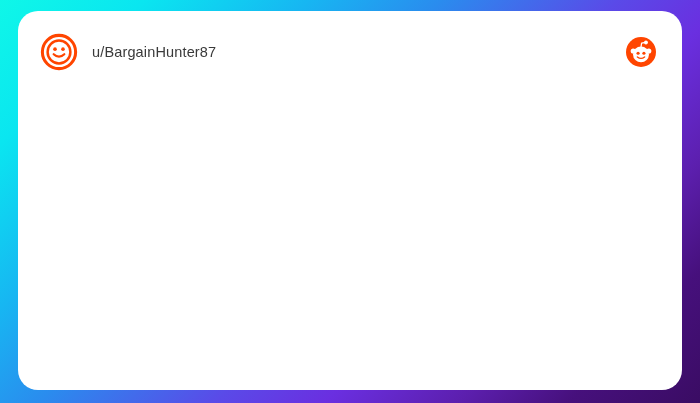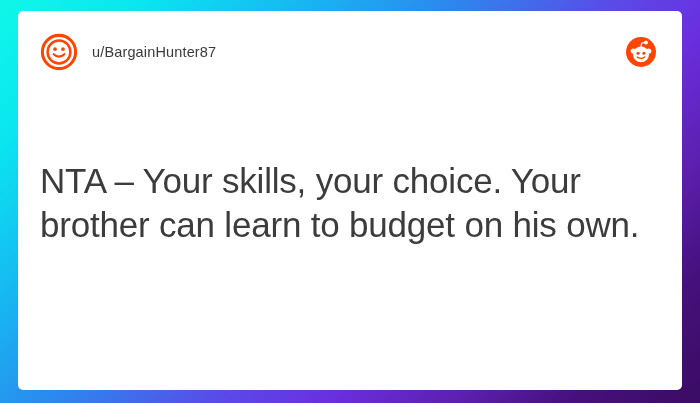--- a/index.html
+++ b/index.html
@@ -34,21 +34,21 @@
 
   
   .card {
     position: absolute;
     left: 18px;
     top: 11px;
     width: 664px;
     height: 379px;
     box-sizing: border-box;
     background: #ffffff;
-    border-radius: 5px;
+    border-radius: 20px;
     overflow: hidden;
   }
 
   
   .card-header {
     position: absolute;
     left: 0;
     top: 0;
     right: 0;
     height: 82px;
@@ -131,17 +131,16 @@
           <circle cx="26.6" cy="7.4" r="2.6" fill="#ffffff"></circle>
           <path d="M20 13.6 L20.8 8.2 L26.2 7.2" fill="none" stroke="#ffffff" stroke-width="1.7" stroke-linecap="round" stroke-linejoin="round"></path>
           <circle cx="16.1" cy="21.6" r="2.1" fill="#ff4500"></circle>
           <circle cx="23.9" cy="21.6" r="2.1" fill="#ff4500"></circle>
           <path d="M15.2 26.6 Q20 30.4 24.8 26.6" fill="none" stroke="#ff4500" stroke-width="1.9" stroke-linecap="round"></path>
         </svg>
       </span>
 
     </div>
 
-    <div class="post-body">NTA – Your skills, your choice. Your brother can learn to budget on his own.</div>
 
   </div>
 
 </div>
 
 </body></html>

